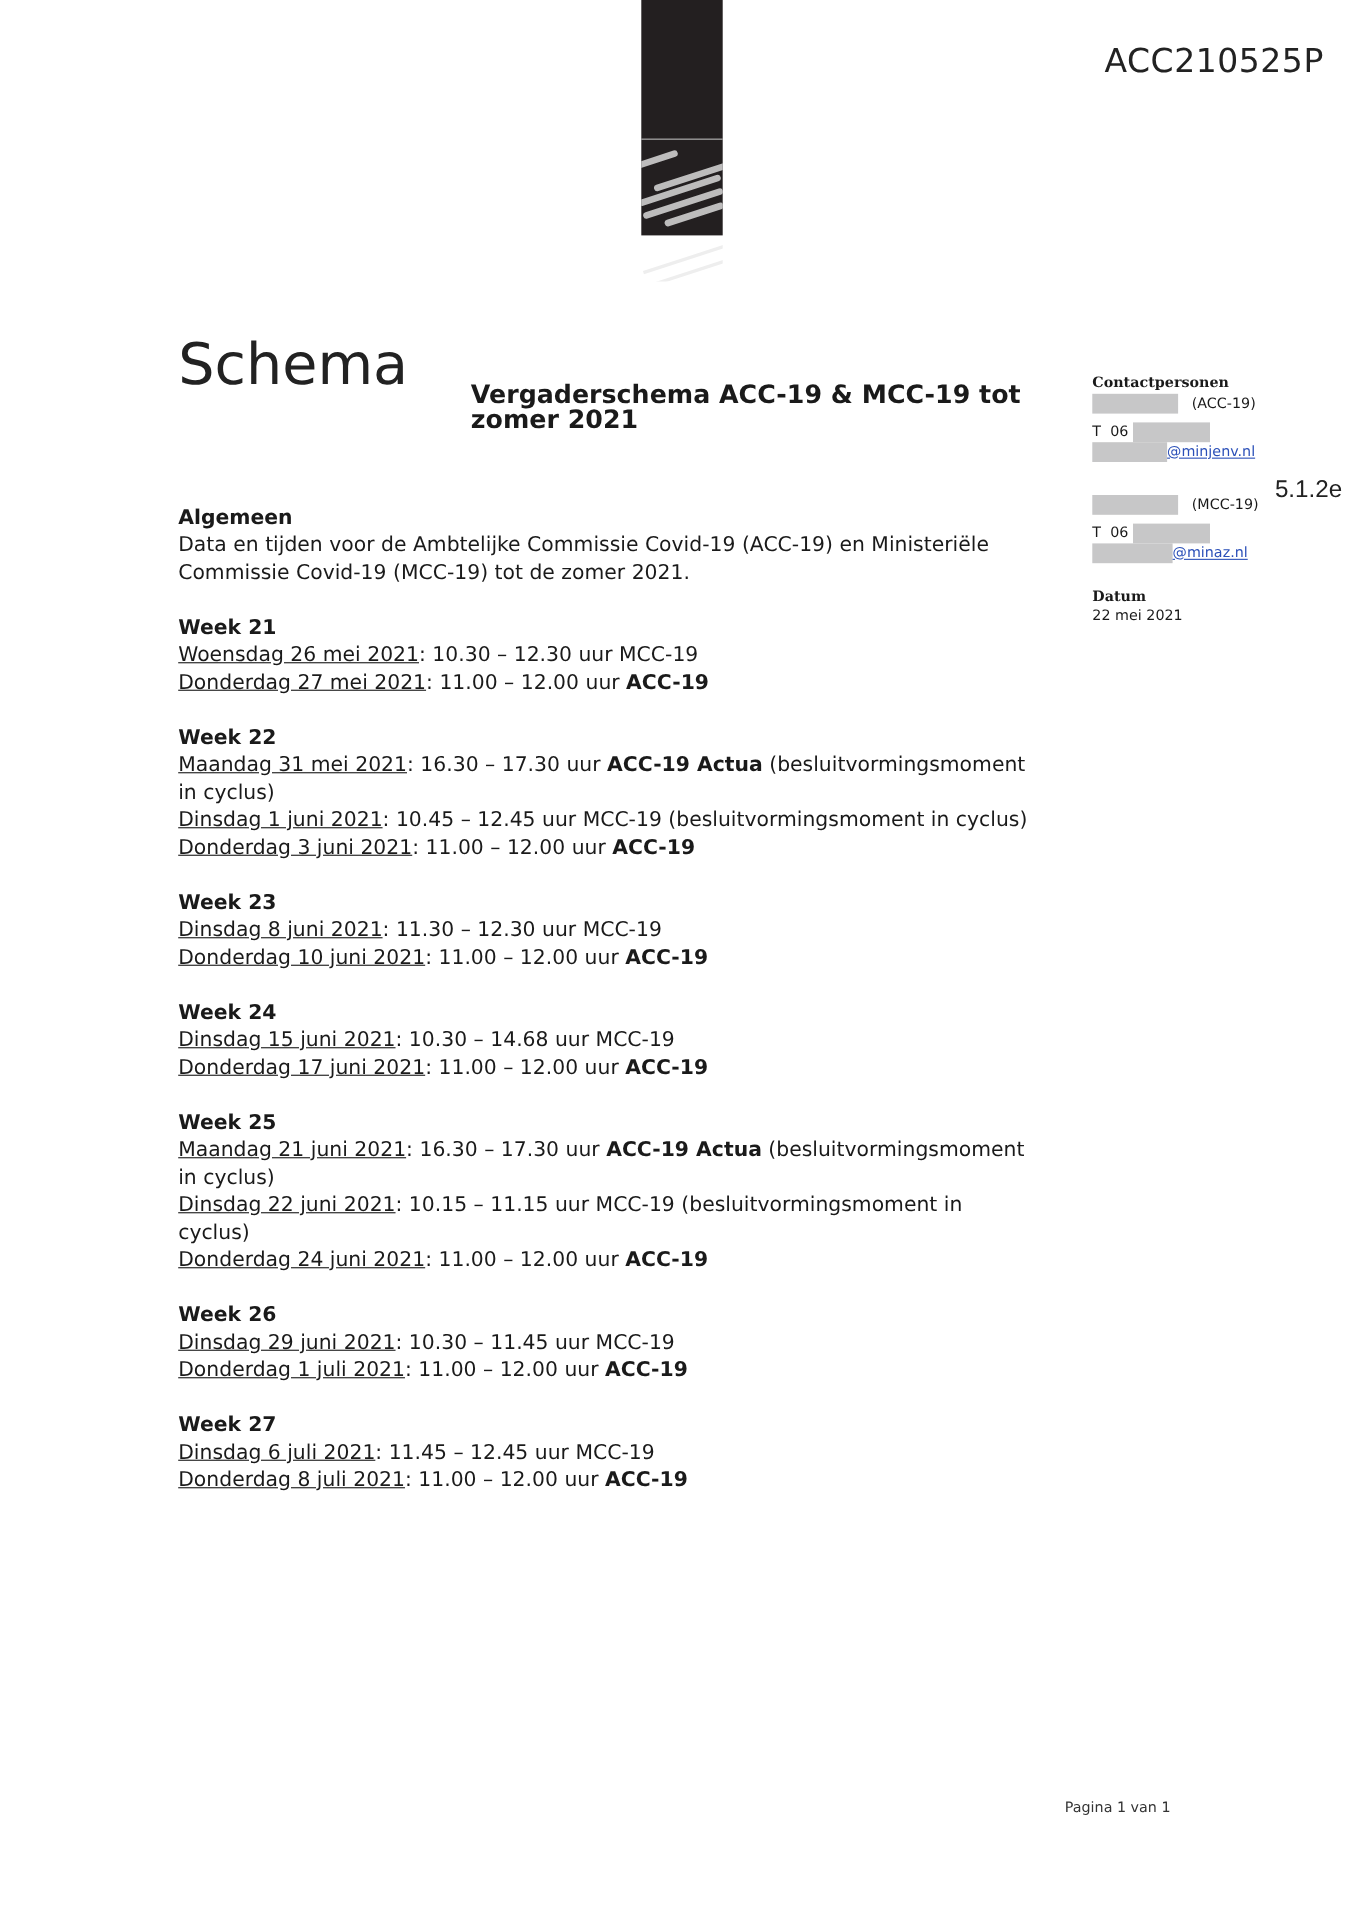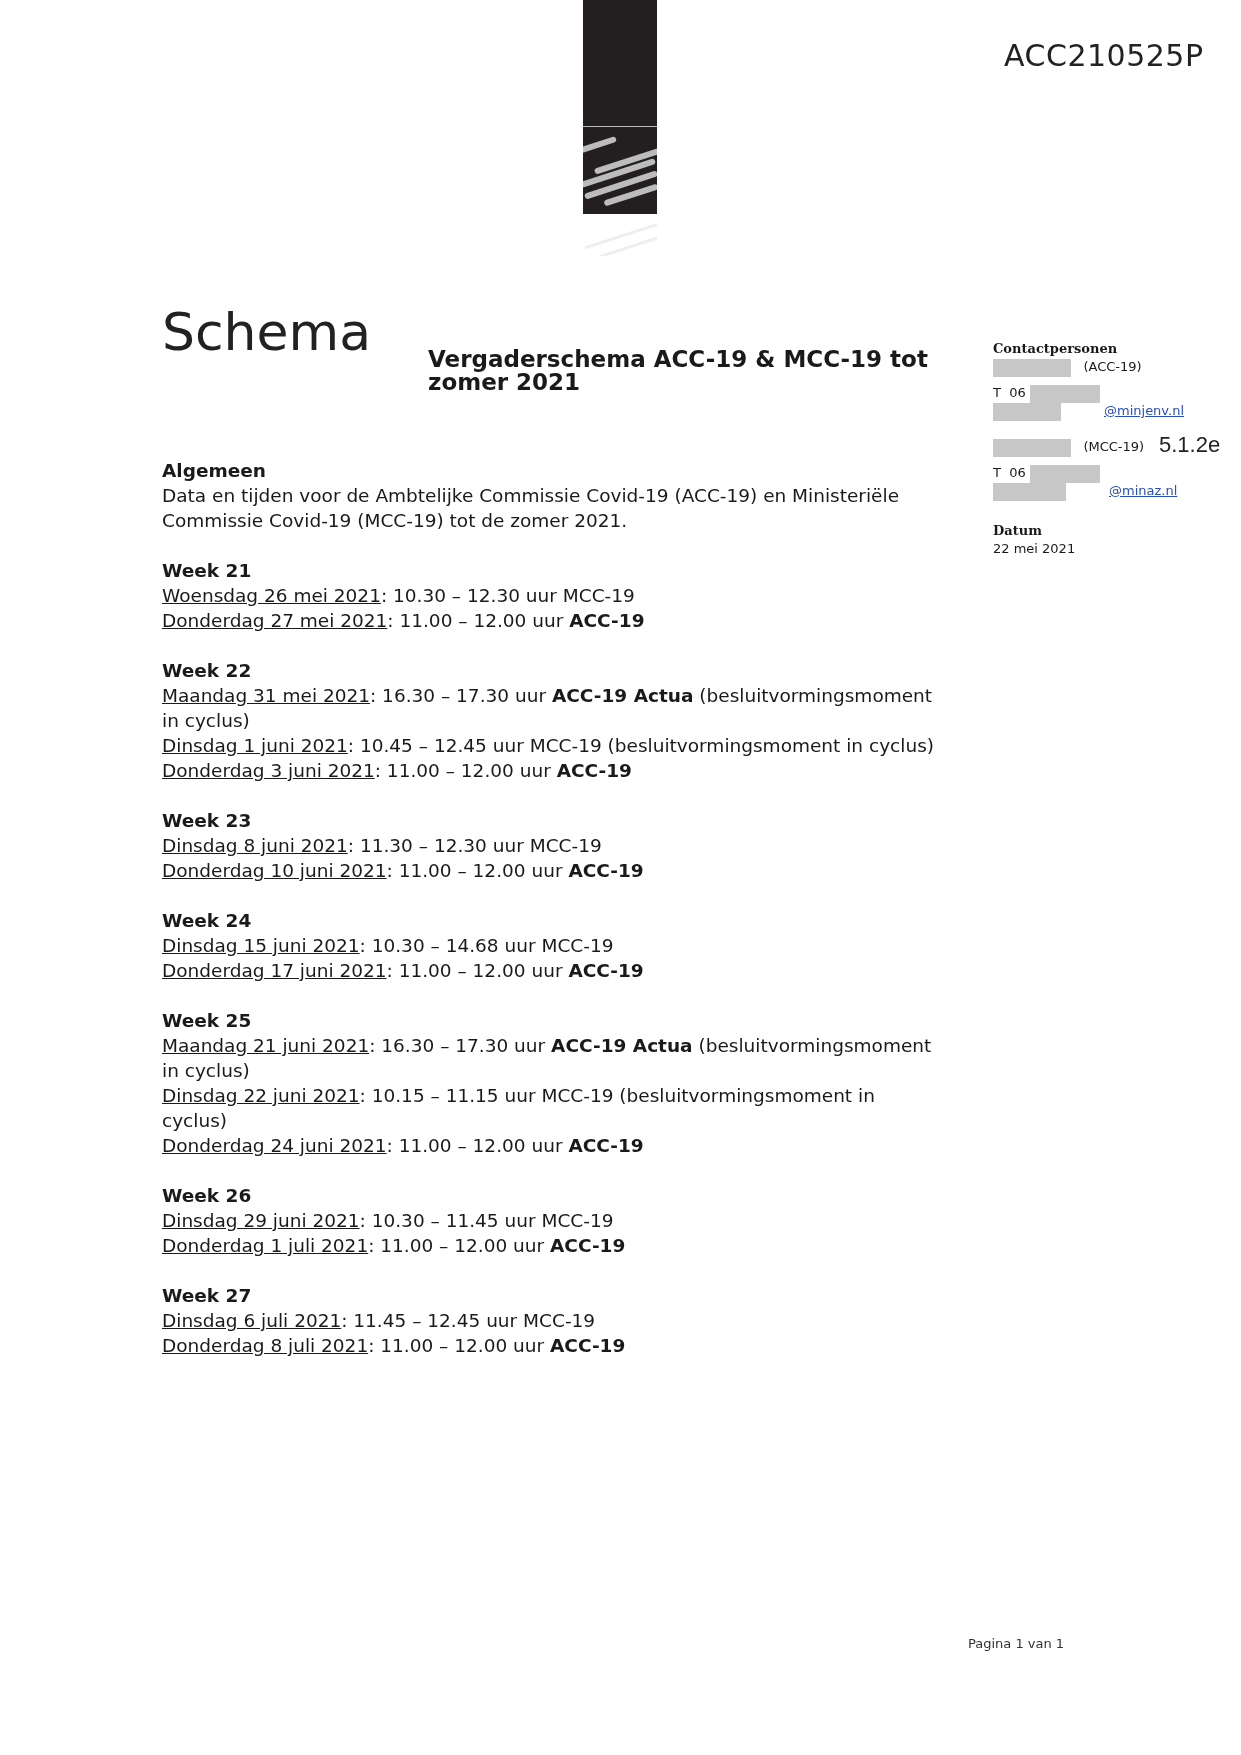--- a/index.html
+++ b/index.html
@@ -15,21 +15,21 @@
   .title { position:absolute; left:162px; top:302px; font-size:52px; color:#222; }
   .subject { position:absolute; left:428px; top:348px; width:500px; font-size:23px; font-weight:bold; line-height:23px; }
   .main { position:absolute; left:162px; top:434px; width:780px; font-size:18.5px; line-height:25px;margin-top:24px; }
   .main .h { font-weight:bold; }
   .main .section { margin-bottom:25px; }
   .main .date { text-decoration:underline; }
   .main b { font-weight:bold; }
   .sidebar { position:absolute; left:993px; top:340px; width:200px; font-size:13px; line-height:18px; }
   .sidebar .h { font-weight:bold; font-family:"DejaVu Serif", serif; }
   .redact { display:inline-block; background:#c7c7c8; height:18px; vertical-align:middle; }
-  .sidebar a { color:#2a4fb8; text-decoration:underline;padding-left:43px; }
+  .sidebar a { color:#2a4fb8; text-decoration:underline; }
   .row { position:relative; height:18px; }
   .code-512 { position:absolute; left:1159px; top:432px; font-family:"Liberation Sans", sans-serif; font-size:22px; color:#222; }
   .footer { position:absolute; left:968px; top:1636px; font-size:13px; color:#333; }
 </style>
 </head>
 <body>
 
 <div class="logo-bar">
   <div class="split"></div>
   <div class="streaks">
@@ -95,21 +95,21 @@
     </div>
 </div>
 
 <div class="sidebar">
   <div class="h">Contactpersonen</div>
   <div>
     <div class="row"><span class="redact" style="width:78px;"></span>&nbsp;&nbsp;&nbsp;<span>(ACC-19)</span></div>
     <div class="row" style="margin-top:8px;"><span style="white-space:pre;">T  06</span><span class="redact" style="width:70px;margin-left:4px;"></span></div>
     <div class="row"><span class="redact" style="width:68px;"></span><a>@minjenv.nl</a></div>
   </div>
-  <div style="margin-top:18px;">
+  <div style="margin-top:30px;">
     <div class="row"><span class="redact" style="width:78px;"></span>&nbsp;&nbsp;&nbsp;<span>(MCC-19)</span></div>
     <div class="row" style="margin-top:8px;"><span style="white-space:pre;">T  06</span><span class="redact" style="width:70px;margin-left:4px;"></span></div>
     <div class="row"><span class="redact" style="width:73px;"></span><a>@minaz.nl</a></div>
   </div>
   <div style="margin-top:22px;">
     <div class="h">Datum</div>
     <div>22 mei 2021</div>
   </div>
 </div>
 

